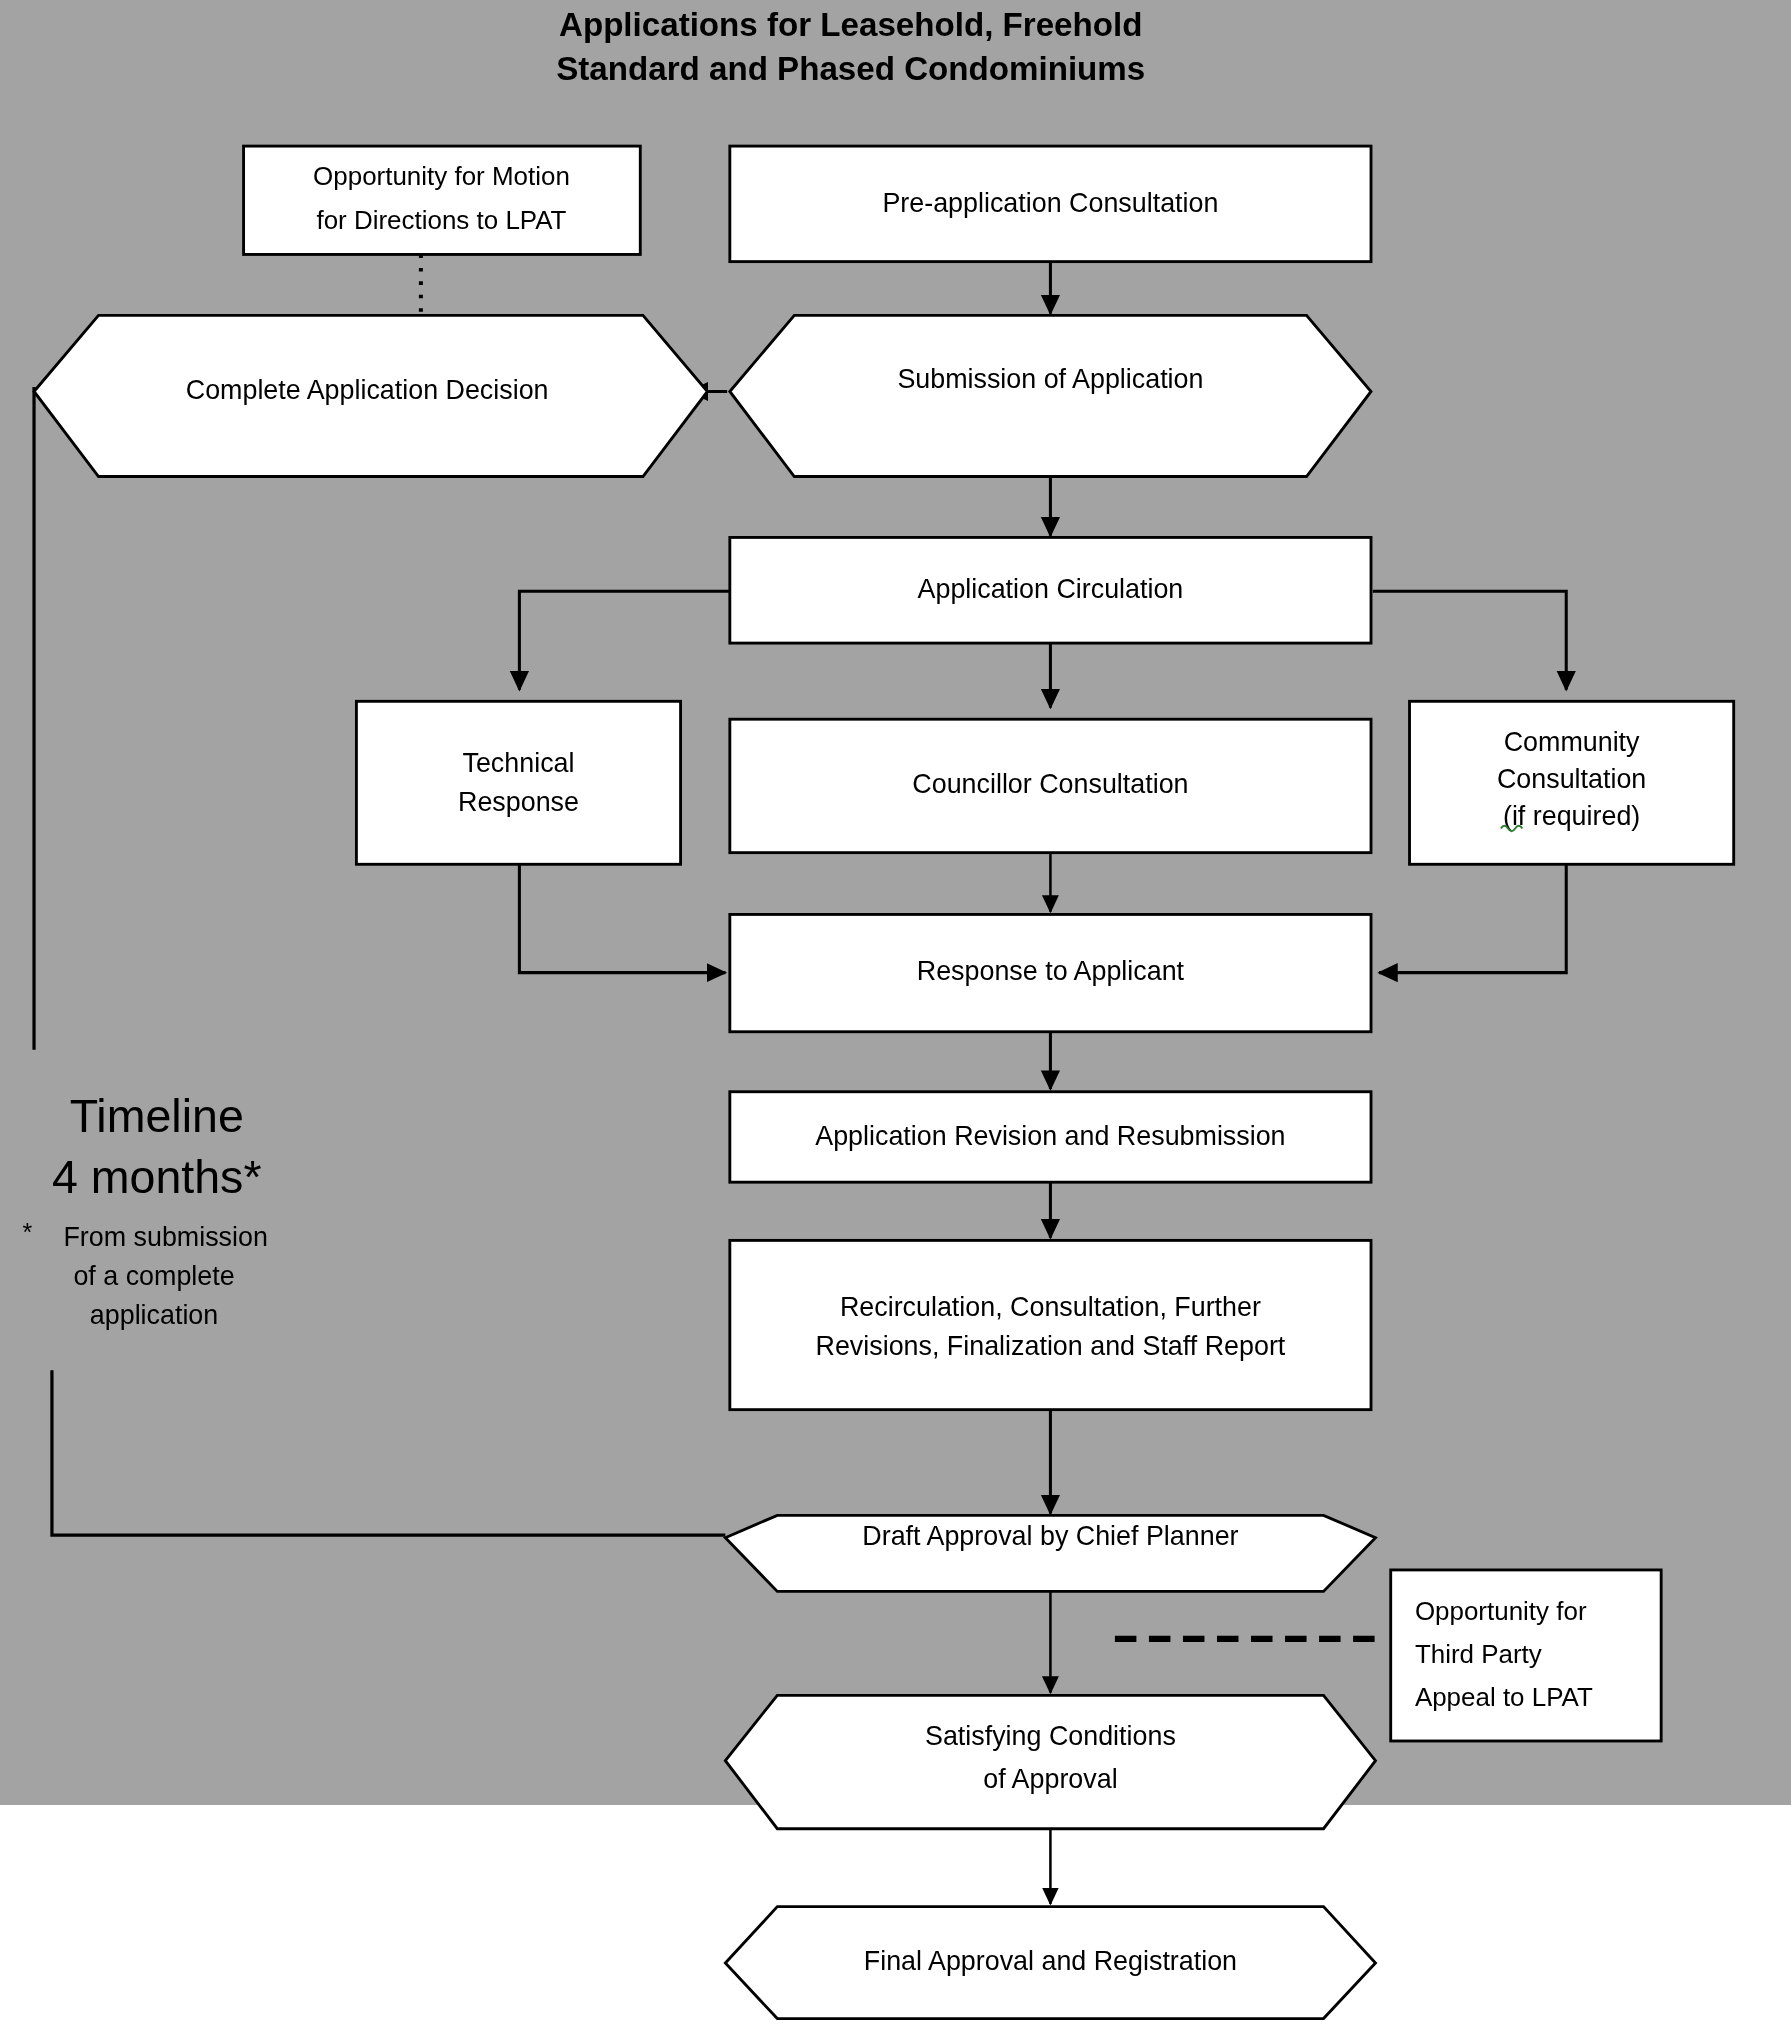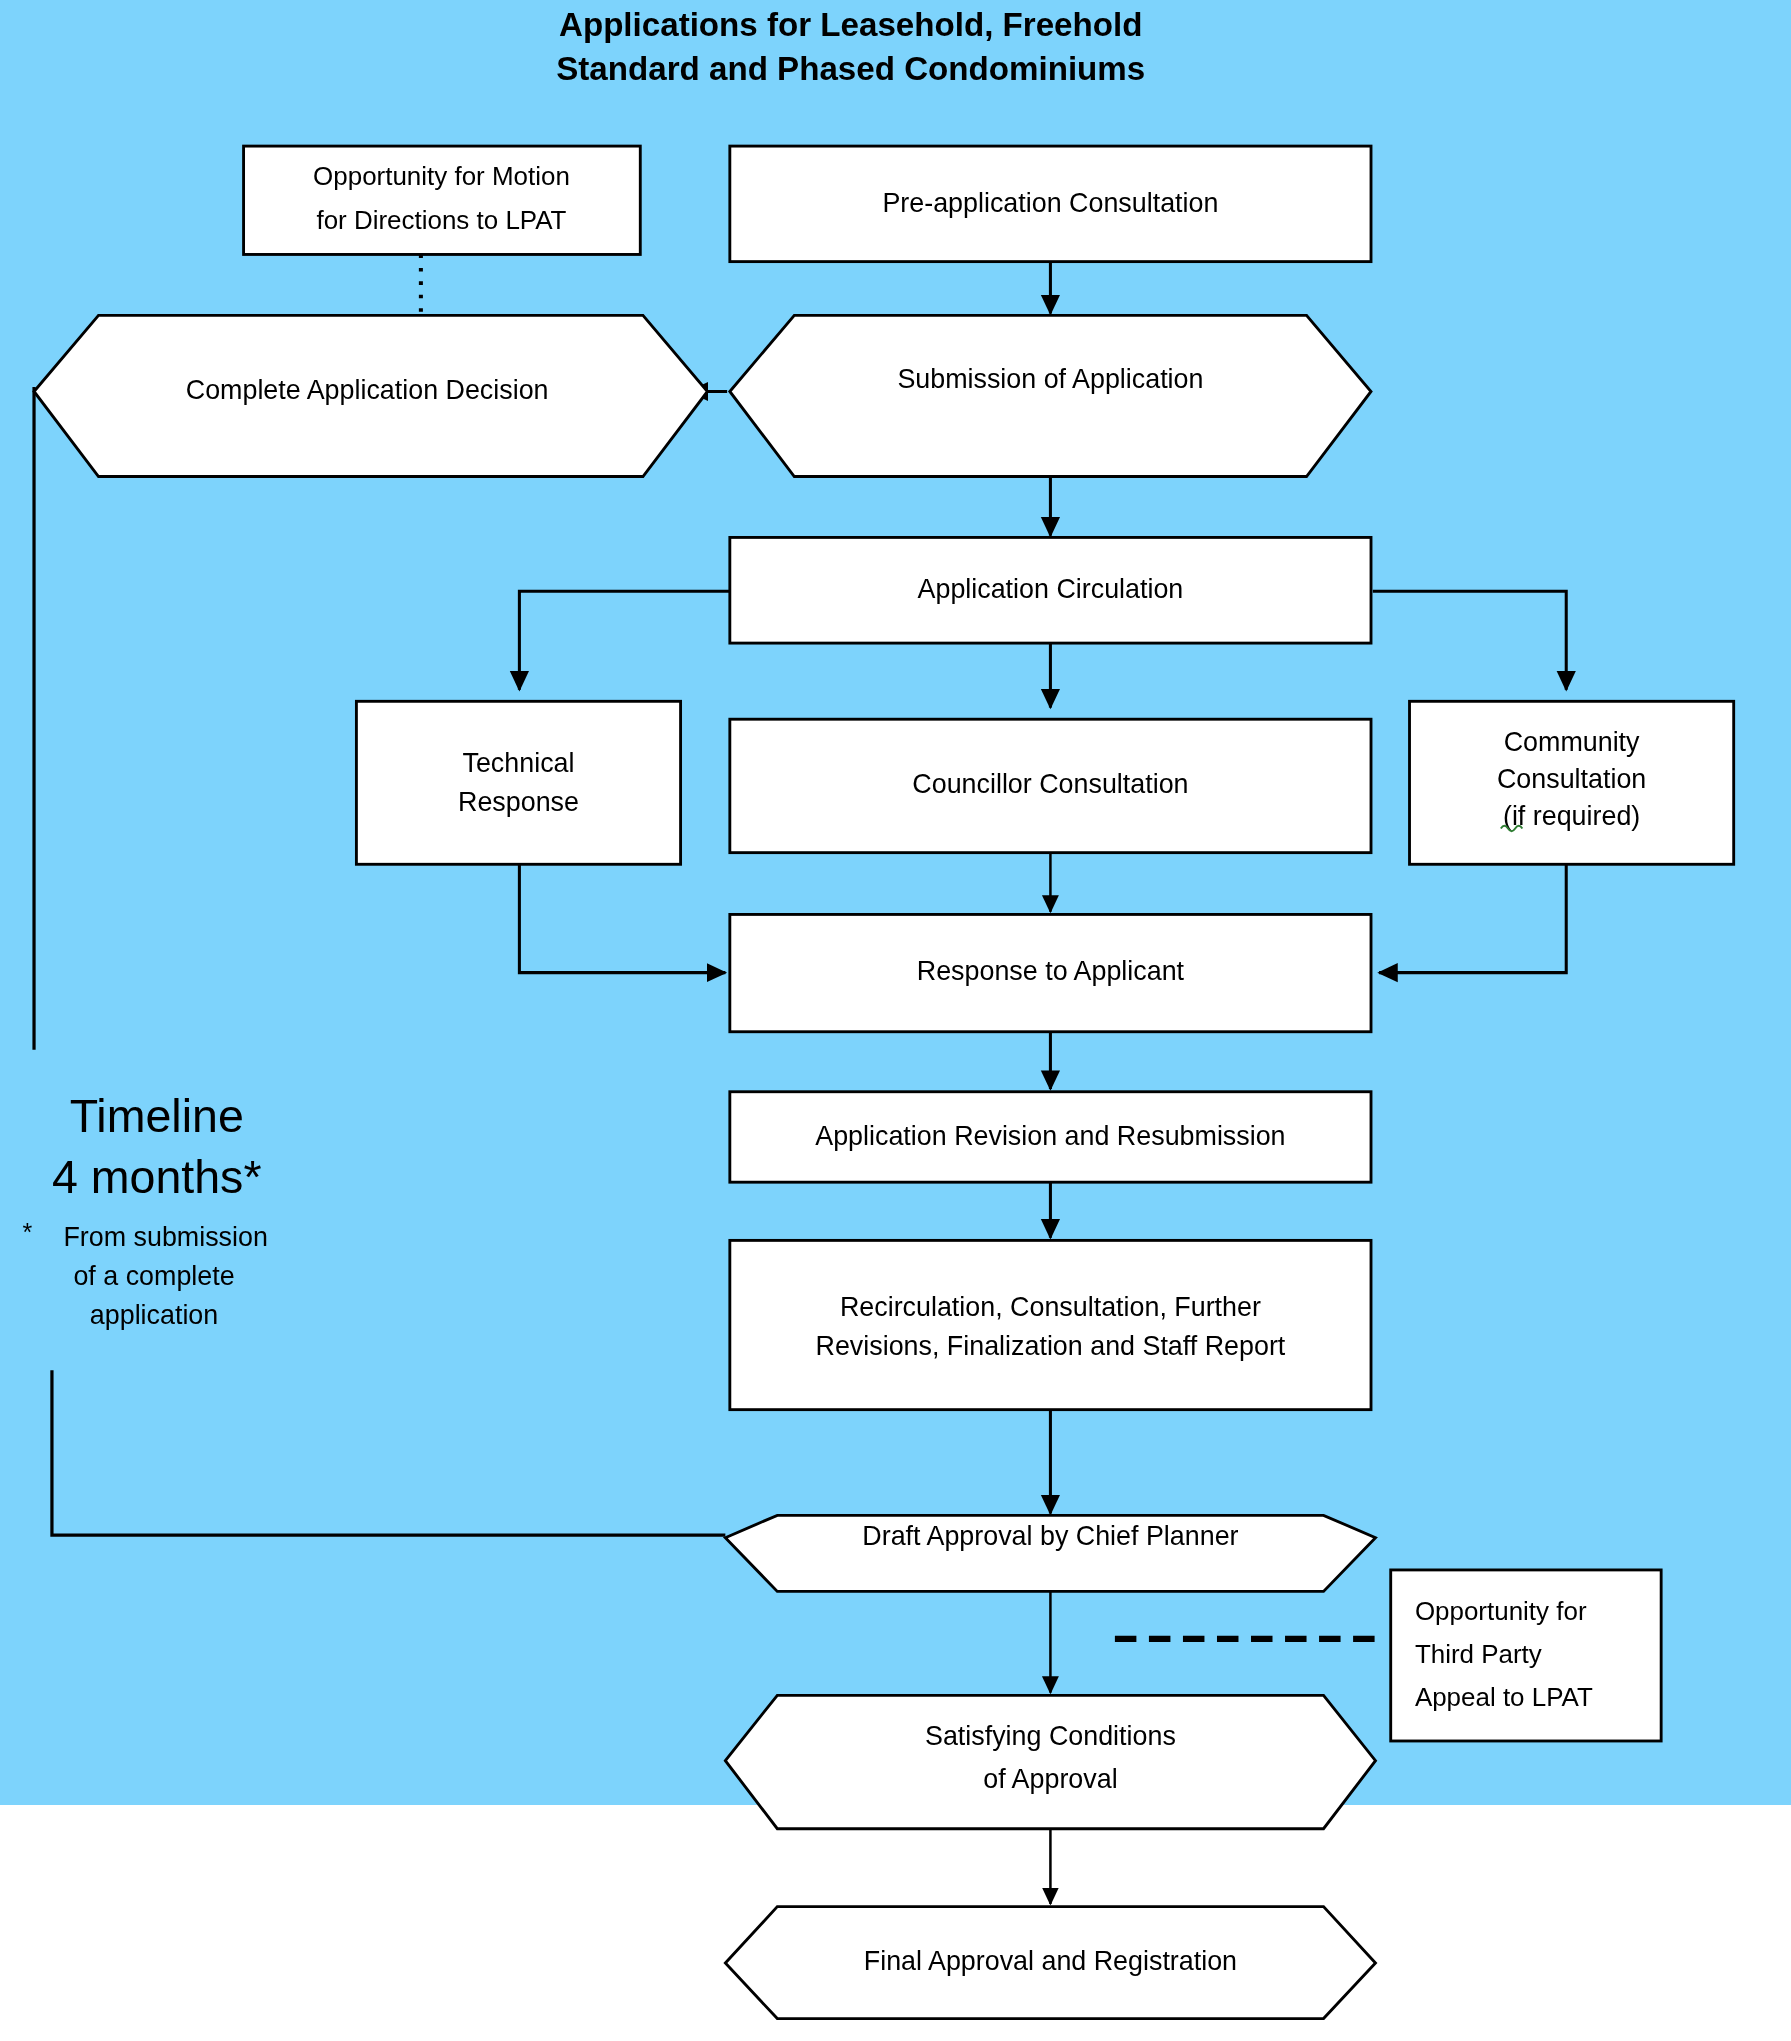--- a/index.html
+++ b/index.html
@@ -10,21 +10,21 @@
   body {
     width: 1791px;
     height: 2042px;
     font-family: "Liberation Sans", sans-serif;
     overflow: hidden;
   }
   #root {
     position: relative;
     width: 1791px;
     height: 1805px;
-    background: #7dd3fc;
+    background: #a3a3a3;
   }
   svg#flow {
     position: absolute;
     left: 0;
     top: 0;
     width: 1791px;
     height: 2042px;
   }
   .shape {
     fill: #ffffff;

